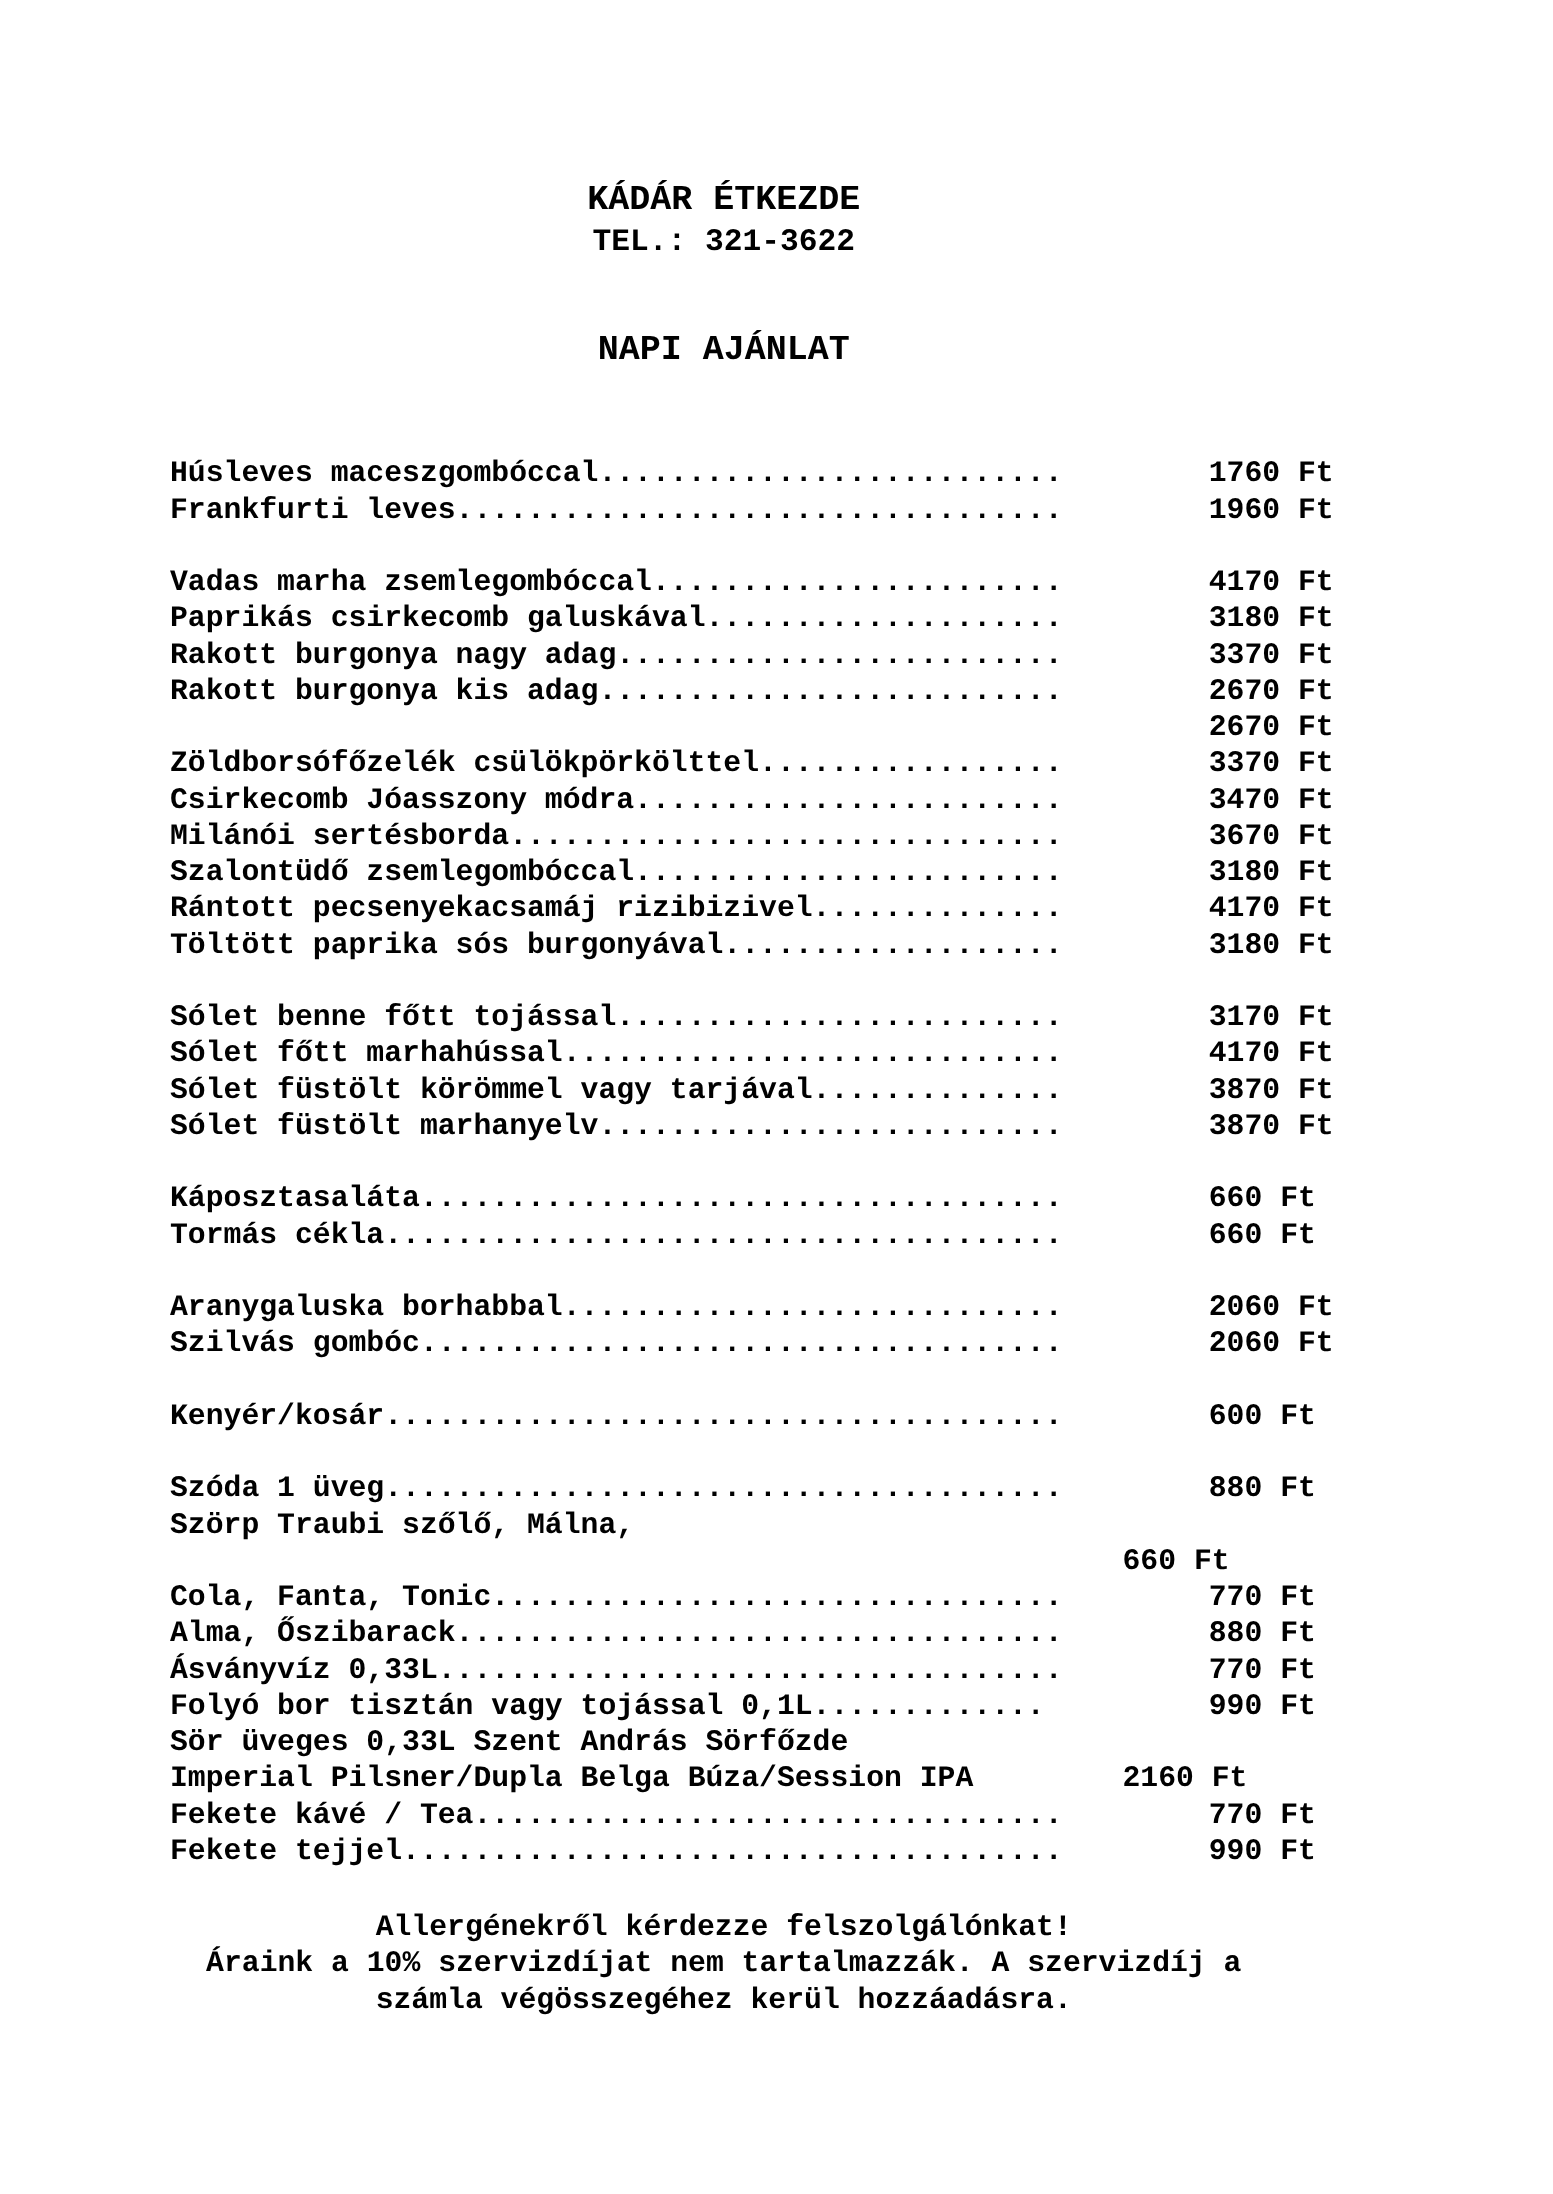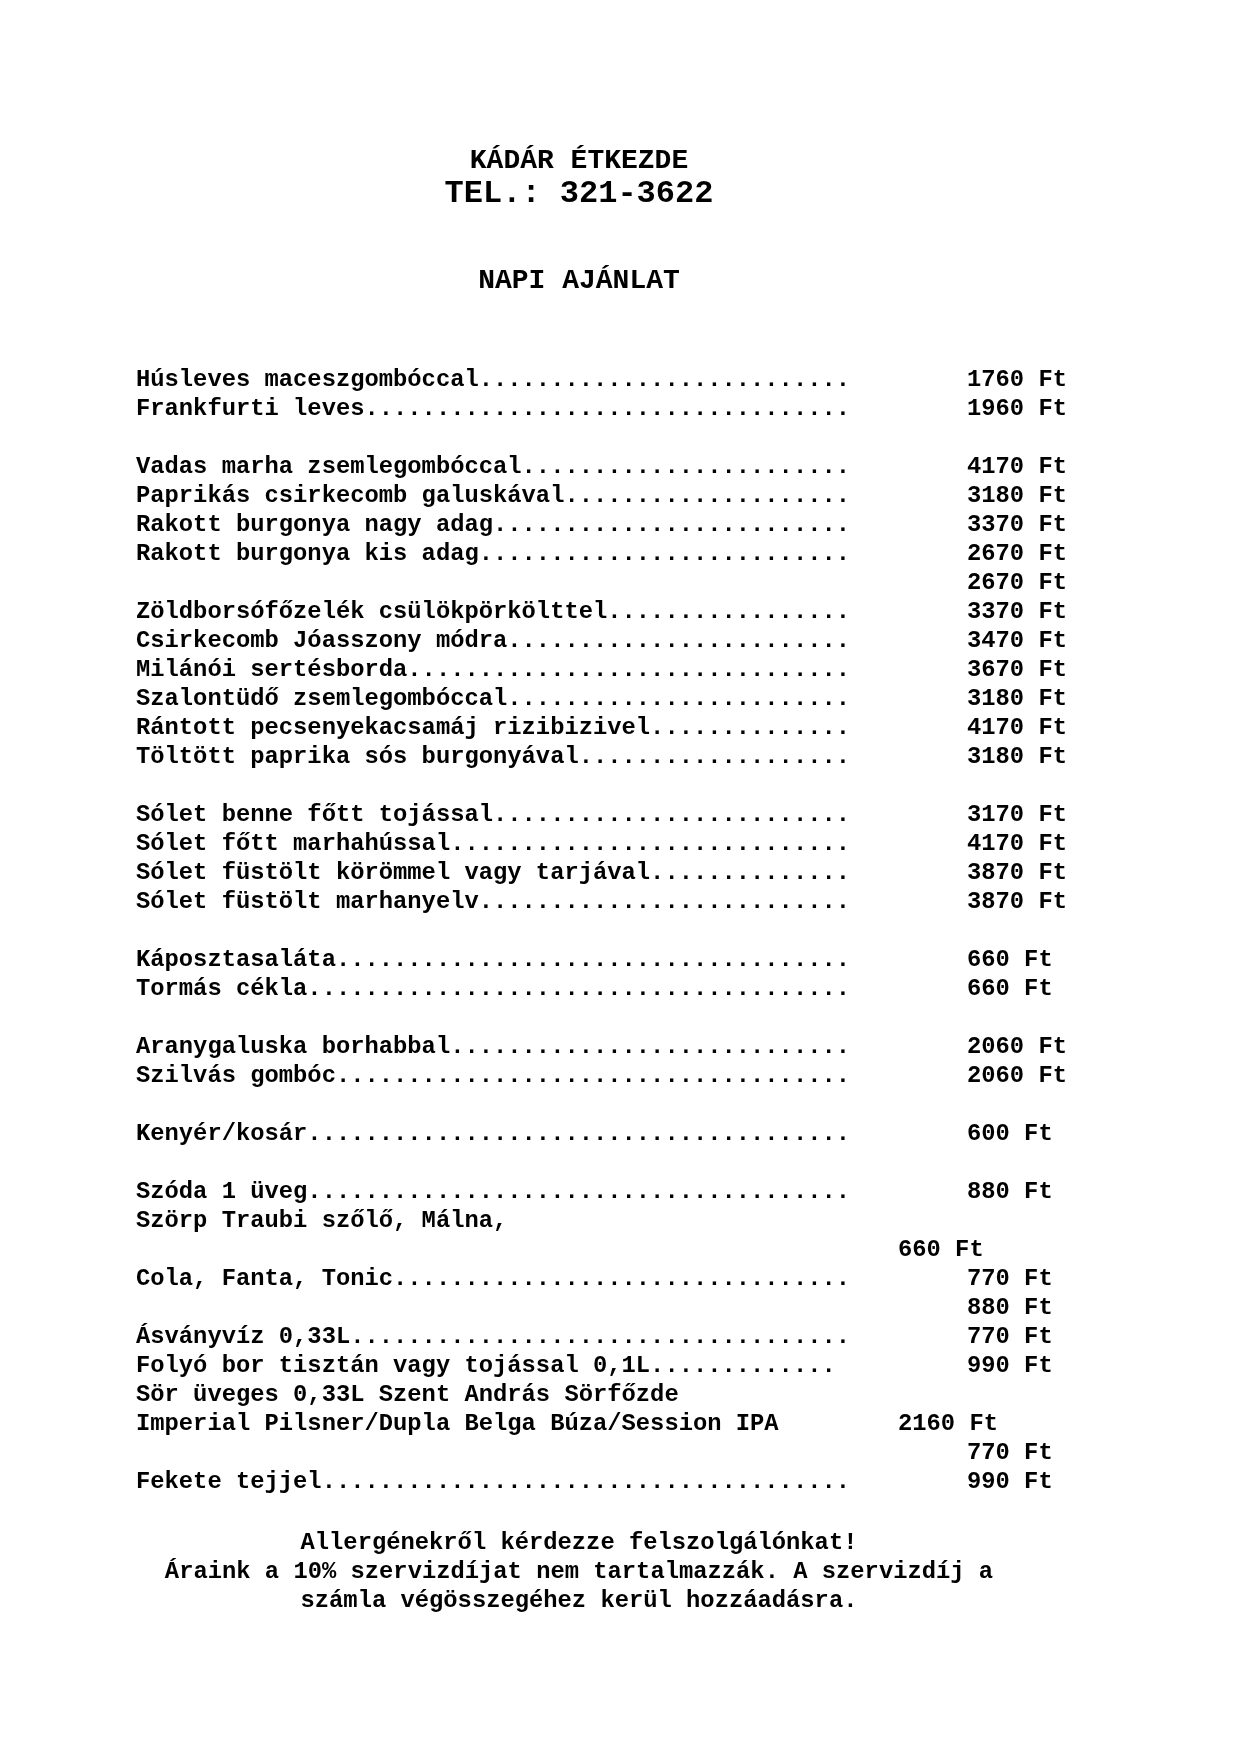--- a/index.html
+++ b/index.html
@@ -7,21 +7,21 @@
     width: 1242px; height: 1755px;
     background: #ffffff; color: #000000;
     font-family: "Liberation Mono", "DejaVu Sans Mono", monospace;
     font-weight: 700;
     -webkit-font-smoothing: antialiased;
     overflow: hidden;
   }
   .doc { position: relative; padding: 143px 0 0 136px; width: 886px; }
   .center { text-align: center; }
   .h1 { font-size: 28px; line-height: 36px; white-space: pre; }
-  .tel { font-size: 32px; line-height: 29px; white-space: pre; }
+  .tel { font-size: 25px; line-height: 29px; white-space: pre; }
   .sp-title { height: 55px; }
   .sp-menu { height: 66px; }
   .group + .group { margin-top: 29px; }
   .row {
     position: relative; height: 29px;
     font-size: 23.8px; line-height: 29px;
     white-space: pre;
   }
   .item-name { display: inline-block; }
   .price { position: absolute; left: 831px; top: 0; white-space: pre; }
@@ -72,26 +72,26 @@
         <div class="row"><span class="item-name">Szilvás gombóc....................................</span><span class="price">2060 Ft</span></div>
       </div>
       <div class="group">
         <div class="row"><span class="item-name">Kenyér/kosár......................................</span><span class="price">600 Ft</span></div>
       </div>
       <div class="group">
         <div class="row"><span class="item-name">Szóda 1 üveg......................................</span><span class="price">880 Ft</span></div>
         <div class="row"><span class="item-name">Szörp Traubi szőlő, Málna,</span></div>
         <div class="row"><span class="price indent">660 Ft</span></div>
         <div class="row"><span class="item-name">Cola, Fanta, Tonic................................</span><span class="price">770 Ft</span></div>
-        <div class="row"><span class="price">880 Ft</span></div>
+        <div class="row"><span class="item-name">Alma, Őszibarack..................................</span><span class="price">880 Ft</span></div>
         <div class="row"><span class="item-name">Ásványvíz 0,33L...................................</span><span class="price">770 Ft</span></div>
         <div class="row"><span class="item-name">Folyó bor tisztán vagy tojással 0,1L.............</span><span class="price">990 Ft</span></div>
         <div class="row"><span class="item-name">Sör üveges 0,33L Szent András Sörfőzde</span></div>
         <div class="row"><span class="item-name">Imperial Pilsner/Dupla Belga Búza/Session IPA</span><span class="price indent">2160 Ft</span></div>
-        <div class="row"><span class="price">770 Ft</span></div>
+        <div class="row"><span class="item-name">Fekete kávé / Tea.................................</span><span class="price">770 Ft</span></div>
         <div class="row"><span class="item-name">Fekete tejjel.....................................</span><span class="price">990 Ft</span></div>
       </div>
     </div>
 
   <div class="footer" id="footer-note">
       <div class="row">Allergénekről kérdezze felszolgálónkat!</div>
       <div class="row">Áraink a 10% szervizdíjat nem tartalmazzák. A szervizdíj a</div>
       <div class="row">számla végösszegéhez kerül hozzáadásra.</div>
     </div>
 </div>

